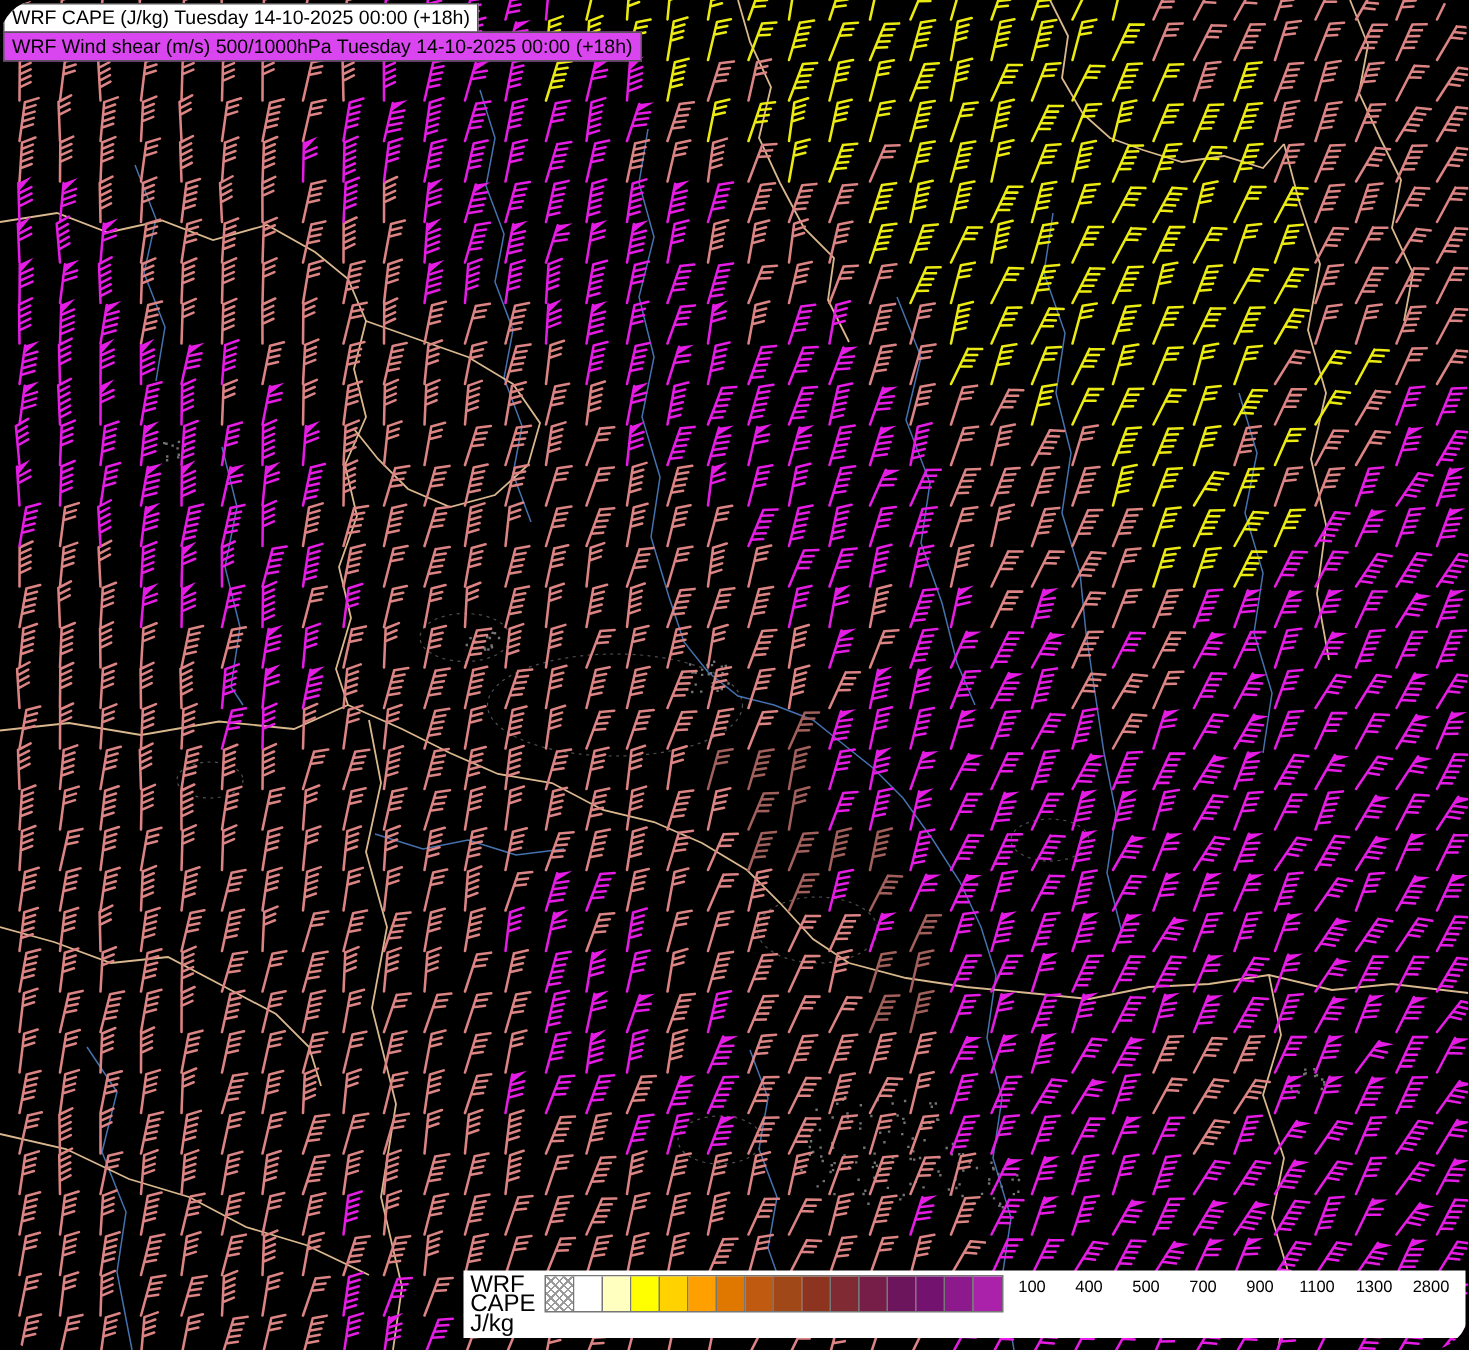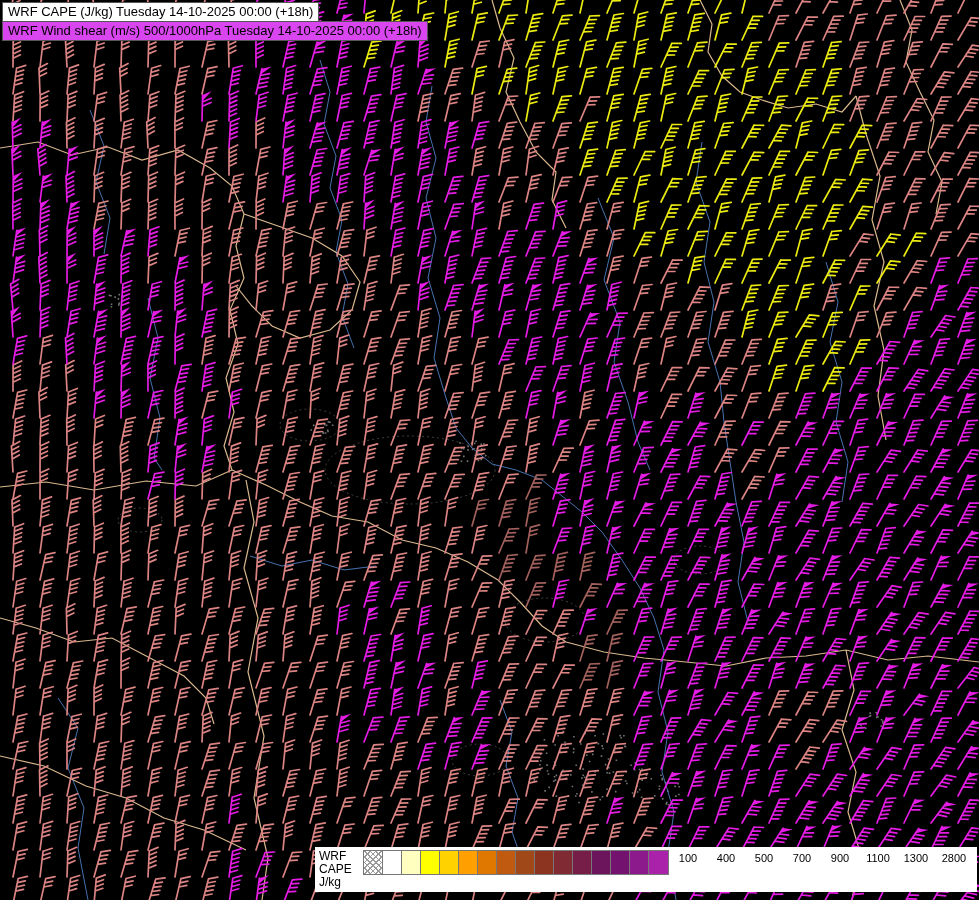--- a/index.html
+++ b/index.html
@@ -1,29 +1,29 @@
 <!DOCTYPE html>
 <html><head>
 <meta charset="utf-8">
 <style>
   html,body{margin:0;padding:0;background:#000;}
   .screen{position:relative;width:979px;height:900px;background:#000;overflow:hidden;
-          font-family:"Liberation Sans",sans-serif;}
+          font-family:"Liberation Sans",sans-serif;border-radius:26px;}
   #map{position:absolute;left:0;top:0;}
   
   .titlebox{position:absolute;top:2px;left:2px;z-index:5;}
   .title-line{display:table;color:#000;font-size:13px;line-height:16px;
               padding:1px 5px;border:1px solid #555;white-space:nowrap;}
   .title-line.l1{background:#ffffff;}
   .title-line.l2{background:#d946ef;margin-top:-1px;}
   
   .legend{position:absolute;right:2px;bottom:8px;z-index:5;background:#ffffff;
           display:flex;align-items:stretch;padding:3px 4px;color:#000;}
   .legend-labels{display:flex;flex-direction:column;justify-content:space-between;
-                 font-size:12px;line-height:13px;padding-right:6px;min-width:38px;}
+                 font-size:16px;line-height:13px;padding-right:6px;min-width:38px;}
   .legend-right{display:flex;flex-direction:row;}
   .legend-swatches{display:flex;height:23px;border:1px solid #777;}
   .sw{width:19px;height:100%;border-right:1px solid #777;box-sizing:border-box;}
   .sw:last-child{border-right:none;}
   .sw.hatch{background:
      repeating-linear-gradient(45deg,#9a9a9a 0 1px,transparent 1px 4px),
      repeating-linear-gradient(-45deg,#9a9a9a 0 1px,transparent 1px 4px),#fff;}
   .legend-values{display:flex;height:15px;align-items:flex-end;}
   .legend-values span{display:inline-block;width:38px;text-align:center;
                       font-size:11px;line-height:13px;}

